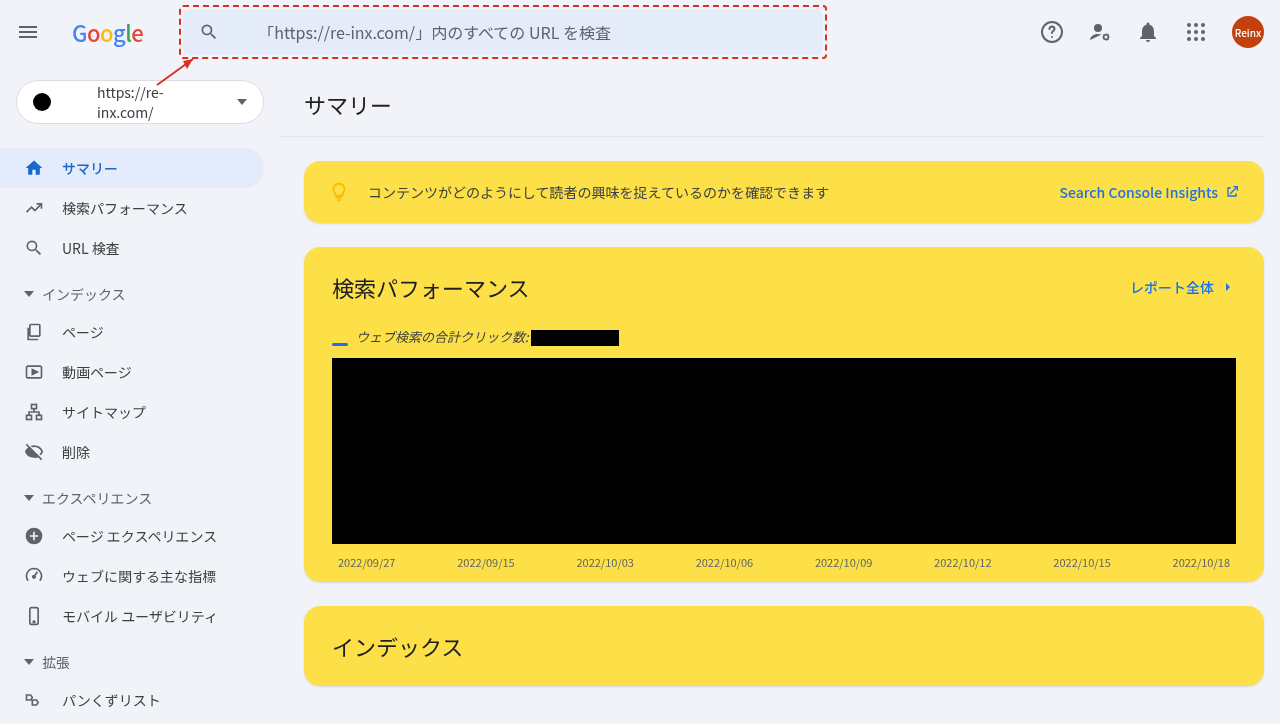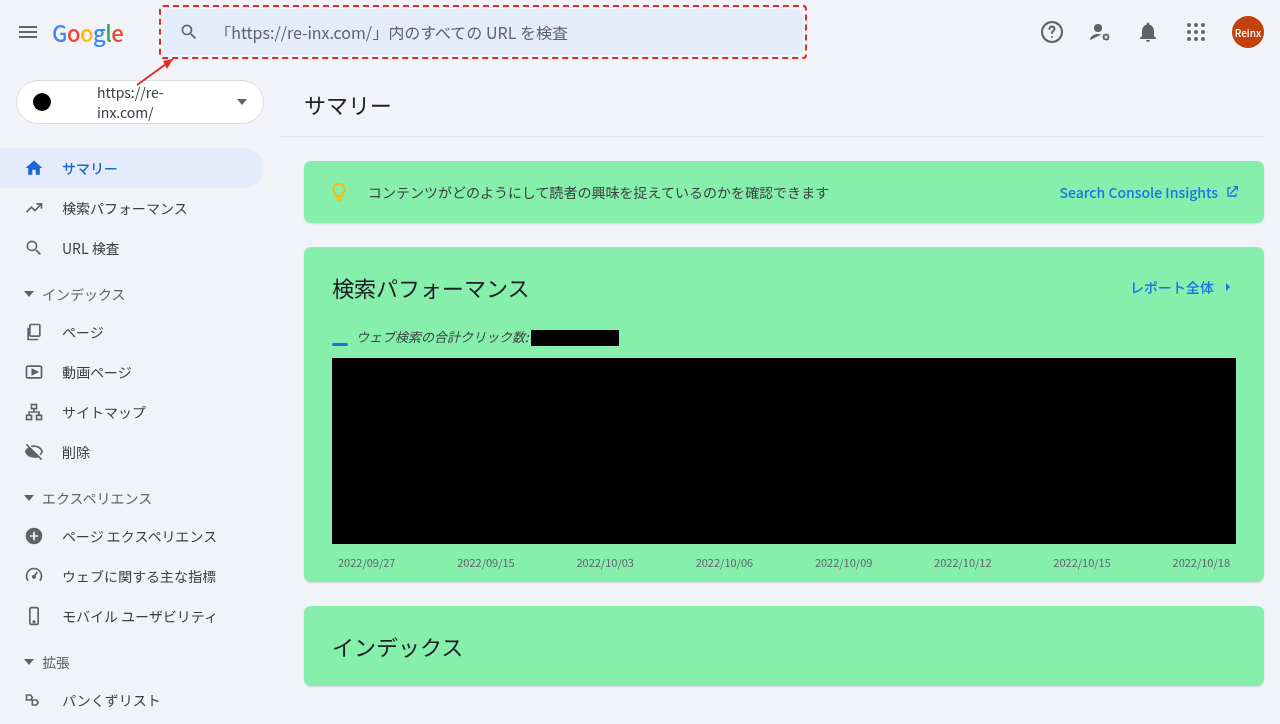--- a/index.html
+++ b/index.html
@@ -1,46 +1,46 @@
 <!DOCTYPE html>
 <html><head>
 <meta charset="utf-8">
 <style>
 * { margin: 0; padding: 0; box-sizing: border-box; font-family: 'Noto Sans JP', Arial, sans-serif; }
 body { background: #f1f3f9; width: 1280px; height: 724px; overflow: hidden; color: #3c4043; }
 .header { display: flex; align-items: center; height: 64px; padding: 0 16px; background: #f1f3f9; }
 .menu-icon { width: 24px; height: 24px; cursor: pointer; margin-right: 12px; color: #5f6368; }
-.logo { display: flex; align-items: flex-end; font-size: 22px; color: #5f6368; margin-right: 40px; }
+.logo { display: flex; align-items: flex-end; font-size: 22px; color: #5f6368; margin-right: 40px; margin-left: 20px; }
 .logo-google { font-weight: 500; letter-spacing: -0.5px; }
 .g1 { color: #4285f4; } .g2 { color: #ea4335; } .g3 { color: #fbbc05; } .g4 { color: #4285f4; } .g5 { color: #34a853; } .g6 { color: #ea4335; }
 .logo-product { margin-left: 6px; }
 .search-wrap { flex: 1; position: relative; max-width: 640px; }
 .search-highlight { position: absolute; inset: -4px; border: 2px dashed #d93025; border-radius: 4px; pointer-events: none; }
-.search-bar { display: flex; align-items: center; background: #e4ecfa; border-radius: 8px; height: 46px; padding: 0 16px; }
+.search-bar { display: flex; align-items: center; background: #e4ecfa; border-radius: 8px; height: 46px; padding: 0 16px; gap: 23px; }
 .search-icon { color: #5f6368; margin-right: 16px; }
 .search-input { border: none; background: transparent; font-size: 16px; color: #5f6368; flex: 1; outline: none; }
 .search-input::placeholder { color: #5f6368; }
 .arrow-annotation { position: absolute; top: 48px; left: -28px; }
 .header-actions { display: flex; align-items: center; gap: 24px; margin-left: auto; padding-left: 48px; }
 .header-icon { color: #5f6368; cursor: pointer; }
 .avatar { width: 32px; height: 32px; border-radius: 50%; background: #c2410c; color: #fff; display: flex; align-items: center; justify-content: center; font-size: 10px; font-weight: 500; }
 .layout { display: flex; height: calc(724px - 64px); }
 .sidebar { width: 280px; padding: 8px 0; overflow-y: auto; }
 .property-select { margin: 8px 16px 24px; border: 1px solid #dadce0; border-radius: 24px; height: 44px; display: flex; align-items: center; padding: 0 16px; background: #fff; cursor: pointer; gap: 32px; }
 .property-select .site-icon { width: 18px; height: 18px; border-radius: 50%; background: #000; margin-right: 14px; }
 .property-select .label { flex: 1; font-size: 14px; color: #3c4043; }
 .nav-item { display: flex; align-items: center; height: 40px; padding: 0 24px; font-size: 14px; color: #3c4043; cursor: pointer; border-radius: 0 20px 20px 0; margin-right: 16px; }
 .nav-item.active { background: #e4ecfb; color: #1967d2; font-weight: 500; }
 .nav-item.active .nav-icon { color: #1967d2; }
 .nav-icon { width: 20px; margin-right: 18px; color: #5f6368; display: inline-flex; }
 .nav-section { display: flex; align-items: center; padding: 16px 24px 8px; font-size: 14px; color: #5f6368; cursor: pointer; }
 .nav-section .caret { margin-right: 8px; }
 .content { flex: 1; overflow-y: auto; padding: 0 16px 40px 0; }
 .page-title { font-size: 22px; color: #202124; padding: 24px 24px 16px 24px; border-bottom: 1px solid #e4e6eb; }
-.card { background: #86efac; border-radius: 7px; box-shadow: 0 1px 2px rgba(60,64,67,0.15); margin: 24px 0 0 24px; padding: 24px; }
+.card { background: #fde047; border-radius: 16px; box-shadow: 0 1px 2px rgba(60,64,67,0.15); margin: 24px 0 0 24px; padding: 24px; }
 .insights-card { display: flex; align-items: center; padding: 20px 24px; }
 .bulb-icon { color: #fbbc04; margin-right: 18px; }
 .insights-text { flex: 1; font-size: 14px; color: #3c4043; }
 .insights-link { color: #1a73e8; font-size: 14px; font-weight: 500; display: flex; align-items: center; gap: 6px; cursor: pointer; }
 .perf-card { padding: 24px 28px 12px; }
 .perf-head { display: flex; align-items: center; justify-content: space-between; margin-bottom: 24px; }
 .perf-title { font-size: 22px; color: #202124; }
 .perf-link { color: #1a73e8; font-size: 14px; font-weight: 500; display: flex; align-items: center; gap: 6px; cursor: pointer; }
 .legend { display: flex; align-items: flex-end; font-size: 13px; color: #3c4043; margin-bottom: 12px; font-style: italic; }
 .legend-marker { width: 16px; height: 3px; background: #1a73e8; border-radius: 2px; margin-right: 8px; }

